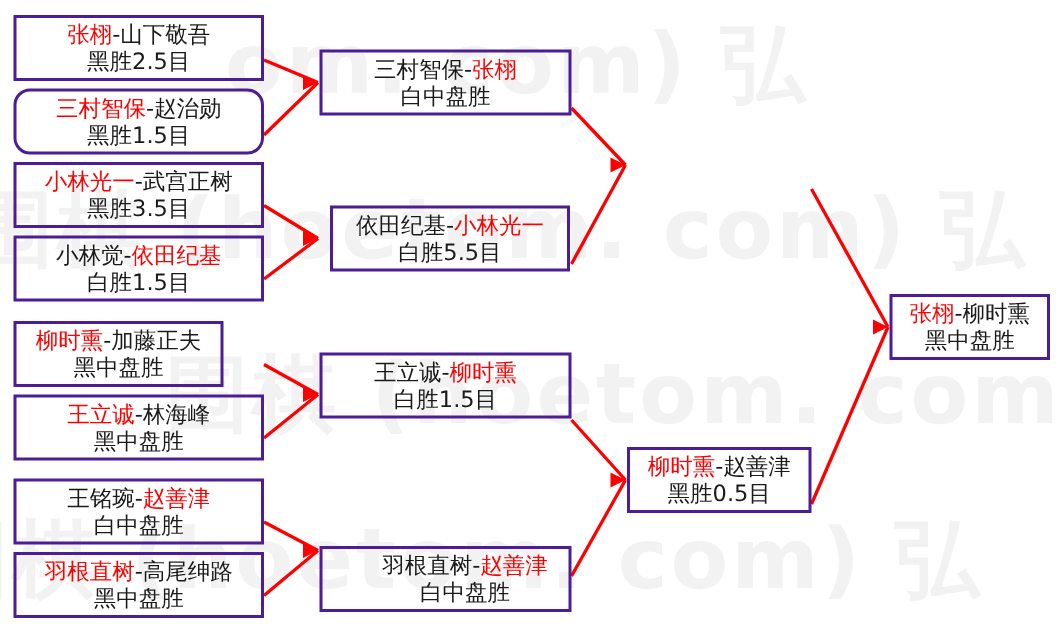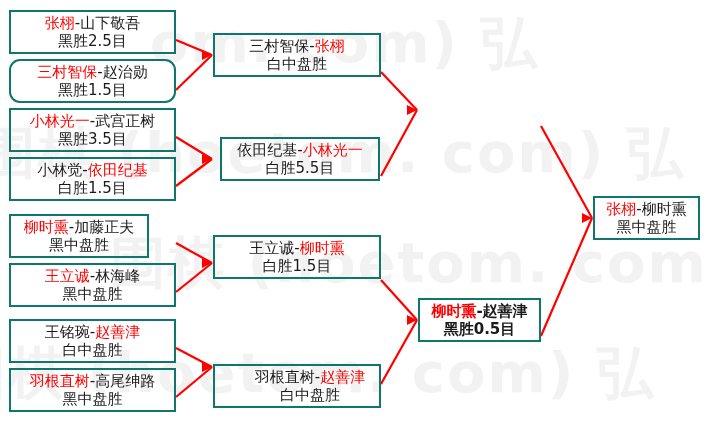--- a/index.html
+++ b/index.html
@@ -43,21 +43,21 @@
     position: absolute;
     inset: 0;
     z-index: 1;
     pointer-events: none;
   }
 
   
   .match {
     position: absolute;
     box-sizing: border-box;
-    border: 2px solid #0f766e;
+    border: 2px solid #4c1d95;
     background: transparent;
     z-index: 2;
     display: flex;
     flex-direction: column;
     align-items: center;
     justify-content: center;
     line-height: 1.08;
     text-align: center;
   }
   .match .players {
@@ -165,21 +165,21 @@
   </div>
   <div class="match" style="left:213px; top:235px; width:168px; height:44px;">
     <div class="players"><span class="">王立诚</span><span class="sep">-</span><span class="win">柳时熏</span></div>
     <div class="result">白胜1.5目</div>
   </div>
   <div class="match" style="left:213px; top:364px; width:168px; height:44px;padding-left:26px;">
     <div class="players"><span class="">羽根直树</span><span class="sep">-</span><span class="win">赵善津</span></div>
     <div class="result">白中盘胜</div>
   </div>
 
-  <div class="match" style="left:418px; top:298px; width:123px; height:44px;font-weight:bold;">
+  <div class="match" style="left:418px; top:298px; width:123px; height:44px;">
     <div class="players"><span class="win">柳时熏</span><span class="sep">-</span><span class="">赵善津</span></div>
     <div class="result">黑胜0.5目</div>
   </div>
 
   <div class="match" style="left:593px; top:196px; width:107px; height:44px;">
     <div class="players"><span class="win">张栩</span><span class="sep">-</span><span class="">柳时熏</span></div>
     <div class="result">黑中盘胜</div>
   </div>
 
 </div>

